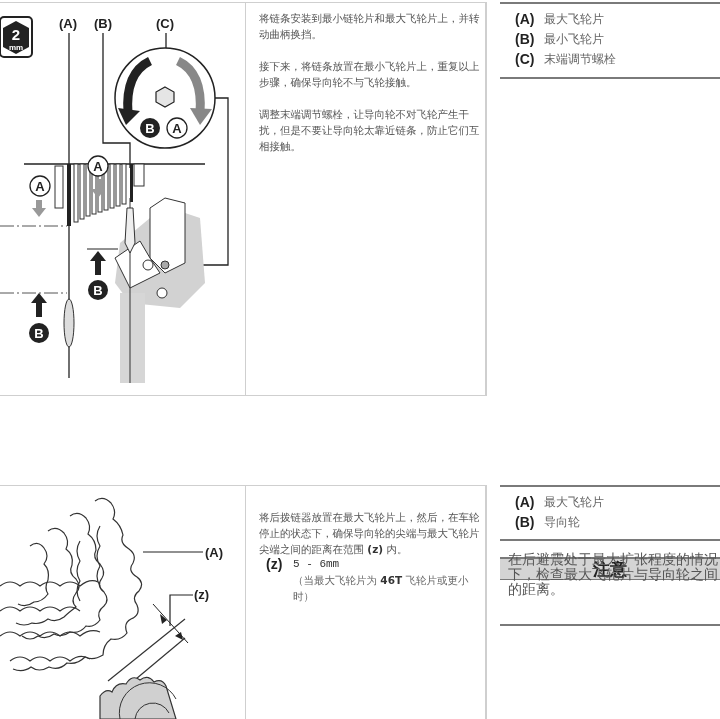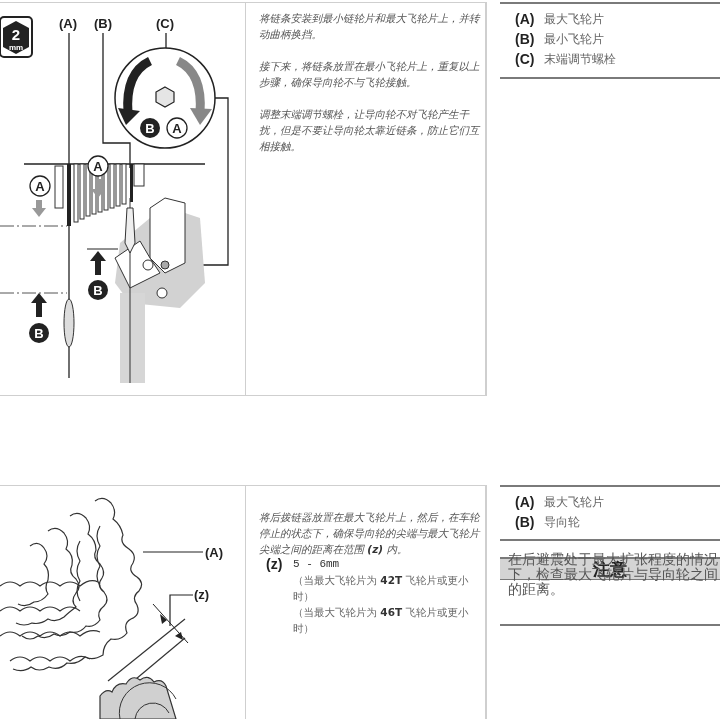--- a/index.html
+++ b/index.html
@@ -4,21 +4,21 @@
 <style>
   html, body { margin:0; padding:0; background:#ffffff; }
   body { width:720px; height:719px; position:relative; overflow:hidden;
          font-family:"DejaVu Sans", sans-serif; color:#444; }
   .panel-top { position:absolute; left:0; top:2px; width:486px; height:392px;
                border-top:1px solid #cfcfcf; border-right:1px solid #cfcfcf; border-bottom:1px solid #cfcfcf; }
   .panel-bottom { position:absolute; left:0; top:485px; width:486px; height:240px;
                   border-top:1px solid #cfcfcf; border-right:1px solid #cfcfcf; }
   .vdiv { position:absolute; width:1px; background:#cfcfcf; }
   .steps { position:absolute; font-size:10.5px; line-height:16px; color:#555; }
-  .steps p { margin:0 0 16px 0;font-style:italic; }
+  .steps p { margin:0 0 16px 0; }
   .legend { position:absolute; left:515px; }
   .legend-rule { position:absolute; left:500px; width:220px; height:2px; background:#7a7a7a; }
   .legend-row { display:flex; align-items:center; height:20px; }
   .legend-key { font-family:"Liberation Sans", sans-serif; font-weight:bold; font-size:14px; color:#222; width:29px; }
   .legend-val { font-size:12px; color:#666; }
   .caution-head { position:absolute; left:500px; top:557px; width:220px; height:20px;
                   background:#d4d4d4; border-top:2px solid #7a7a7a; border-bottom:1px solid #7a7a7a;
                   text-align:center; font-size:17px; font-weight:bold; color:#222; line-height:20px; }
   .caution-text { position:absolute; left:508px; top:552px; width:212px; font-size:14px; line-height:15px; color:#555; }
   .z-spec { position:absolute; left:266px; top:556px; font-size:11px; line-height:16px; color:#555; }
@@ -176,21 +176,20 @@
 </svg>
 
 <div class="steps" style="left:259px; top:494px; width:222px;margin-top:15px;">
   <p><span>将后拨链器放置在最大飞轮片上，然后，在车轮停止的状态下，确保导向轮的尖端与最大飞轮片尖端之间的距离在范围</span> <span class="b">(z)</span> <span>内。</span></p>
 </div>
 
 <div class="z-spec">
   <span class="z-key">(z)</span>
   <div class="z-lines">
     <div class="z-val">5 - 6mm</div>
-    <div class="z-note"><span>（当最大飞轮片为</span> <span class="b">42T</span> <span>飞轮片或更小时）</span></div>
     <div class="z-note"><span>（当最大飞轮片为</span> <span class="b">46T</span> <span>飞轮片或更小时）</span></div>
   </div>
 </div>
 
 <div class="legend-rule" style="top:485px;"></div>
 <div class="legend" style="top:492px;">
   <div class="legend-row">
     <span class="legend-key">(A)</span>
     <span class="legend-val">最大飞轮片</span>
   </div>

